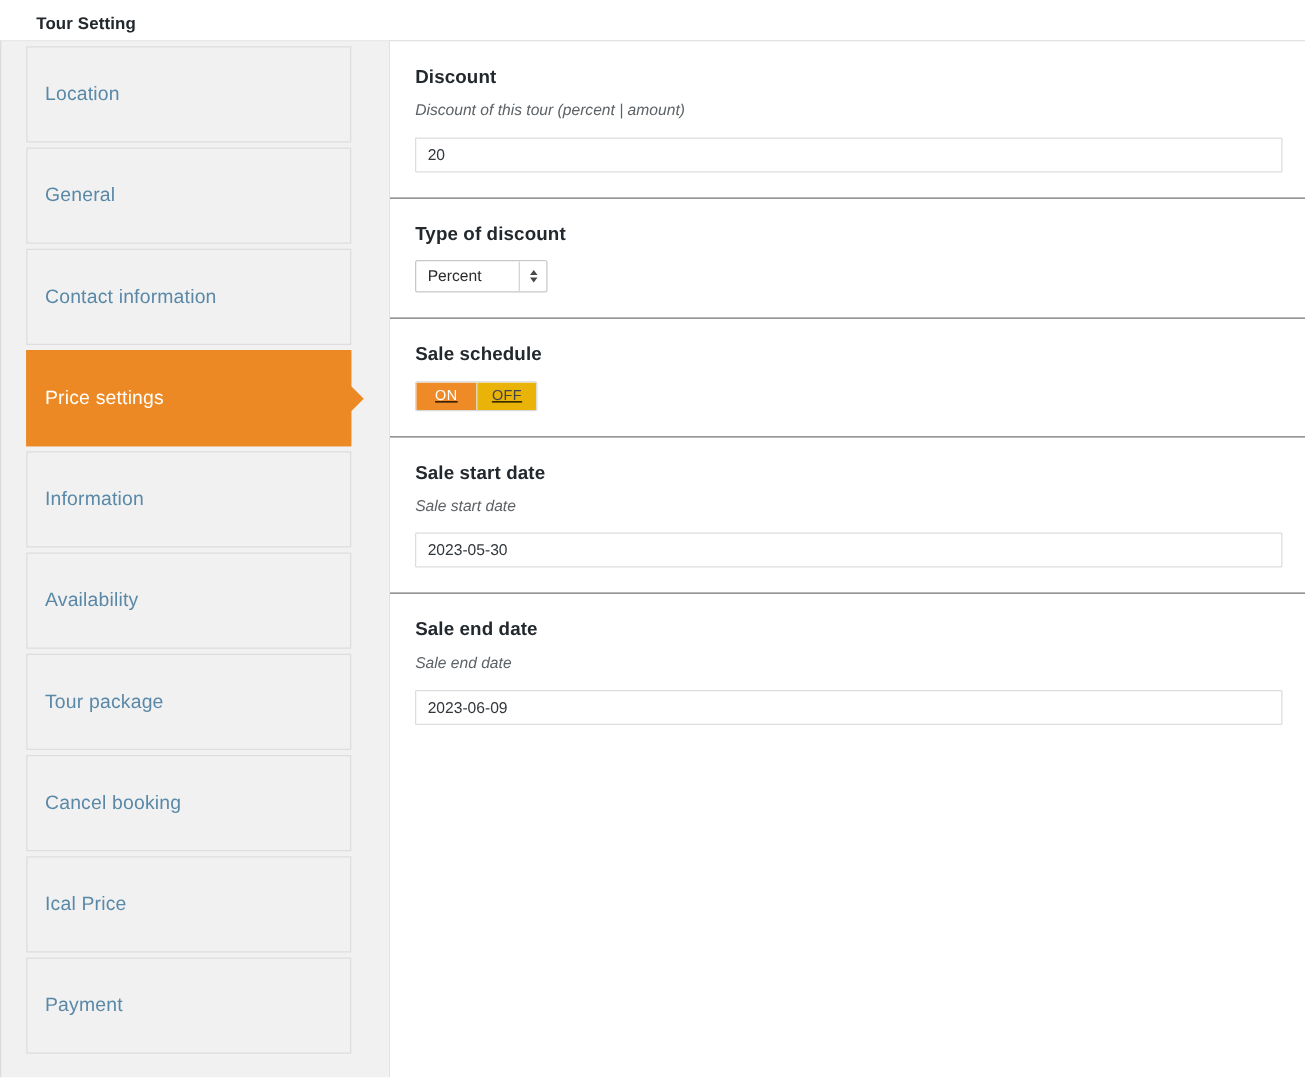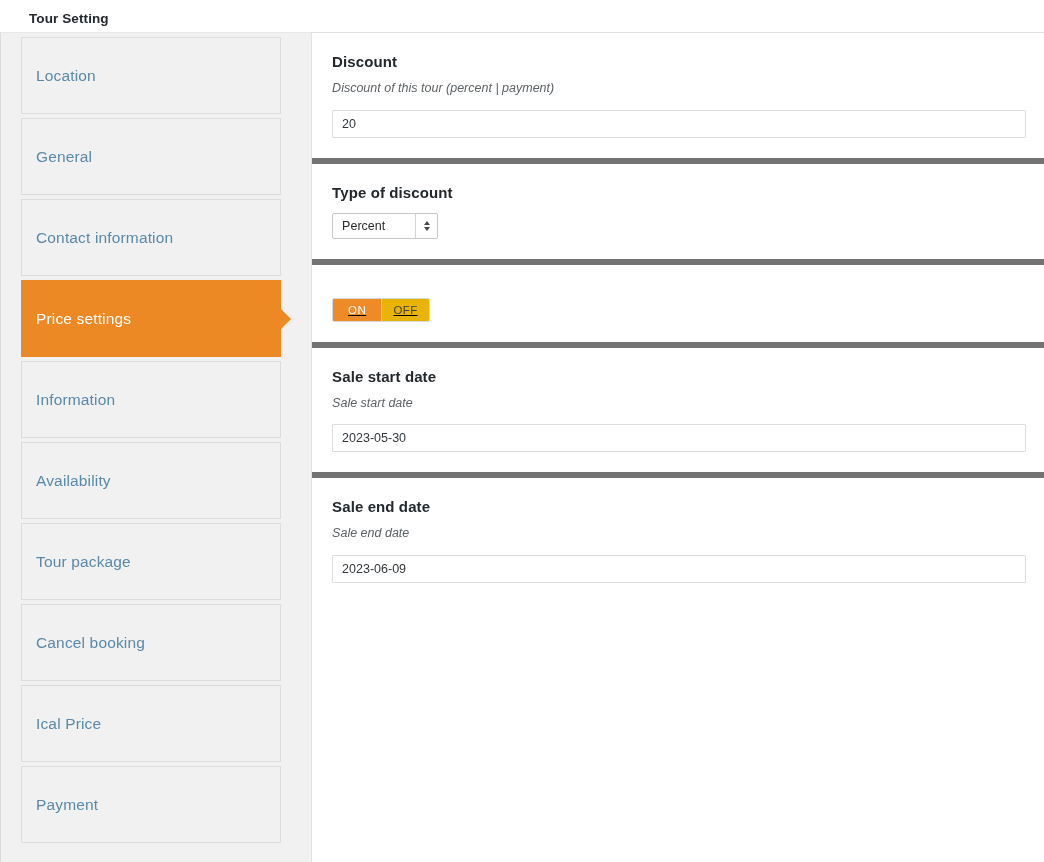--- a/index.html
+++ b/index.html
@@ -100,21 +100,21 @@
     flex: 1 1 auto;
     background: #ffffff;
     border-left: 1px solid #e2e2e2;
     border-top: 1px solid #e2e2e2;
     overflow: hidden;
   }
 
   .field-block {
     position: relative;
     padding: 20px 20px 20px 20px;
-    border-bottom: 6px solid #737373;
+    border-bottom: 1px solid #737373;
   }
   .field-block:last-child { border-bottom: none; }
 
   .field-title {
     font-size: 15px;
     font-weight: bold;
     color: #23282d;
     margin: 0 0 0 0;
     letter-spacing: 0.1px;
   }
@@ -275,36 +275,37 @@
           <span class="nav-label">Payment</span>
         </li>
 
       </ul>
     </div>
 
     <div class="content">
 
       <div class="field-block">
         <div class="field-title">Discount</div>
-        <div class="field-desc">Discount of this tour (percent | payment)</div>
+        <div class="field-desc">Discount of this tour (percent | amount)</div>
         <input class="text-input" type="text" value="20" style="">
       </div>
 
       <div class="field-block">
         <div class="field-title">Type of discount</div>
         <div class="select-box select-wide">
           <span class="select-value">Percent</span>
           <span class="select-arrow">
             <span class="up"></span>
               <span class="dn"></span>
           </span>
         </div>
       </div>
 
       <div class="field-block">
+        <div class="field-title">Sale schedule</div>
         <div class="toggle">
           <span class="toggle-seg on-active">ON</span>
           <span class="toggle-seg">OFF</span>
         </div>
       </div>
 
       <div class="field-block">
         <div class="field-title">Sale start date</div>
         <div class="field-desc">Sale start date</div>
         <input class="text-input" type="text" value="2023-05-30" style="">

